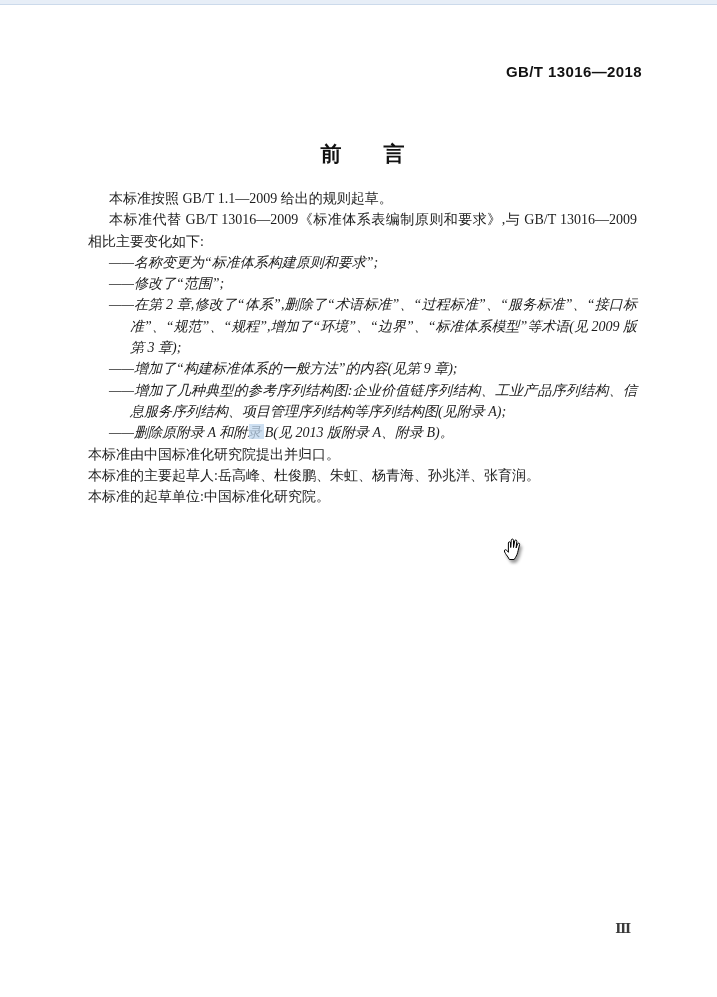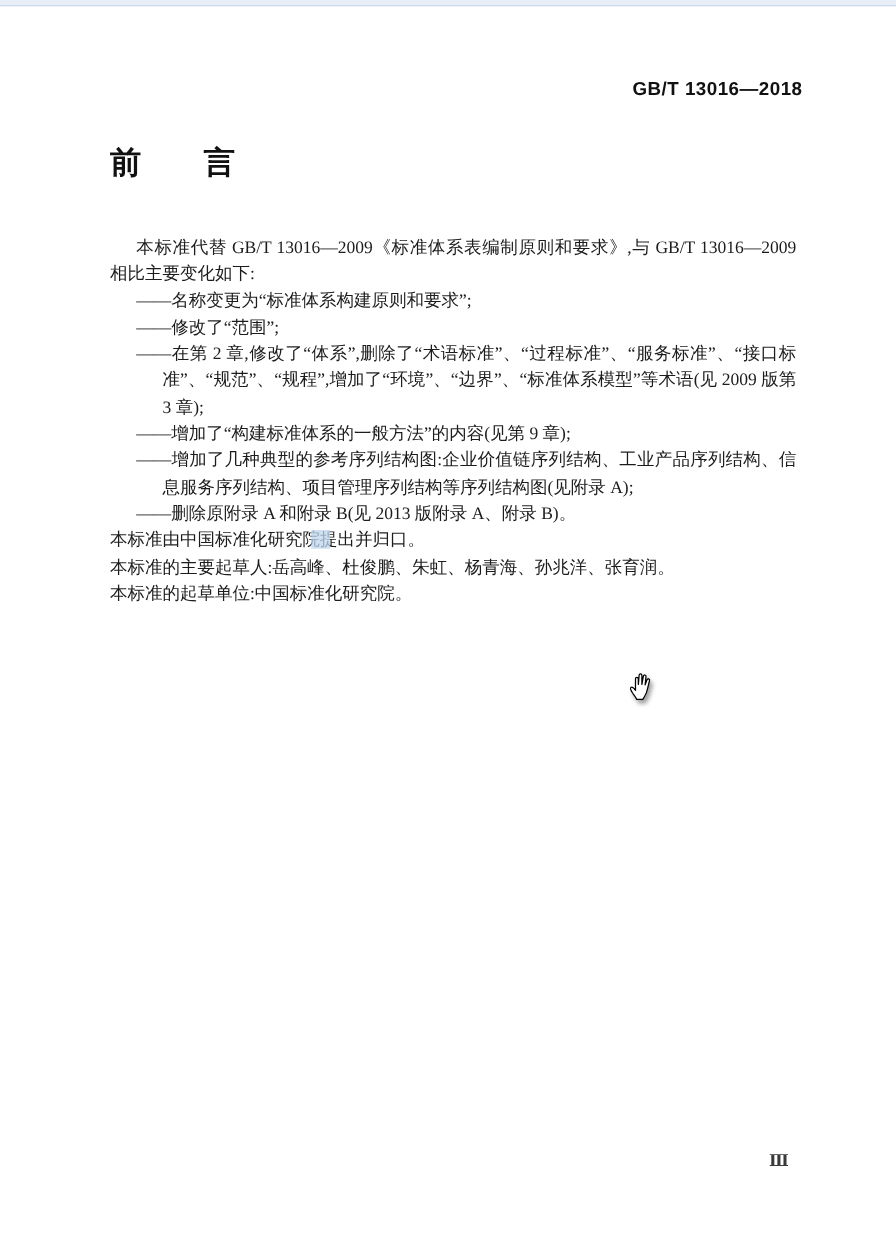--- a/index.html
+++ b/index.html
@@ -25,43 +25,44 @@
     right: 75px;
     font-family: "Liberation Sans", "DejaVu Sans", sans-serif;
     font-weight: 700;
     font-size: 15px;
     letter-spacing: 0.4px;
     color: #111111;
     white-space: nowrap;
   }
   .doc-title {
     position: absolute;
-    top: 117px;
+    top: 142px;
     left: 88px;
     width: 549px;
     margin: 0;
+    text-align: center;
     font-family: "Liberation Sans", "DejaVu Sans", sans-serif;
     font-weight: 700;
-    font-size: 25px;
+    font-size: 21px;
     line-height: 1.1;
     color: #111111;
     white-space: pre;
   }
   .body-text {
     position: absolute;
     top: 188px;
     left: 88px;
     width: 549px;
     font-size: 14px;
     line-height: 21.3px;
     text-align: justify;
   }
   .body-text p { margin: 0; }
   .para-indent { text-indent: 21px; }
-  .para-dash   { padding-left: 42px; text-indent: -21px; }
+  .para-dash   { padding-left: 42px; text-indent: -21px; font-style: italic; }
   .para-flush  { text-indent: 0; }
   .selection-artifact {
     position: absolute;
     left: 249px;
     top: 424px;
     width: 15px;
     height: 15px;
     background: #bdd5ee;
     opacity: 0.75;
   }
@@ -89,20 +90,21 @@
 
 <div class="page">
 
   <div class="top-edge"></div>
 
   <div class="header-code">GB/T 13016—2018</div>
 
   <h1 class="doc-title">前　　言</h1>
 
   <section class="body-text">
+    <p class="para-indent">本标准按照 GB/T 1.1—2009 给出的规则起草。</p>
     <p class="para-indent">本标准代替 GB/T 13016—2009《标准体系表编制原则和要求》,与 GB/T 13016—2009 相比主要变化如下:</p>
     <p class="para-dash">——名称变更为“标准体系构建原则和要求”;</p>
     <p class="para-dash">——修改了“范围”;</p>
     <p class="para-dash">——在第 2 章,修改了“体系”,删除了“术语标准”、“过程标准”、“服务标准”、“接口标准”、“规范”、“规程”,增加了“环境”、“边界”、“标准体系模型”等术语(见 2009 版第 3 章);</p>
     <p class="para-dash">——增加了“构建标准体系的一般方法”的内容(见第 9 章);</p>
     <p class="para-dash">——增加了几种典型的参考序列结构图:企业价值链序列结构、工业产品序列结构、信息服务序列结构、项目管理序列结构等序列结构图(见附录 A);</p>
     <p class="para-dash">——删除原附录 A 和附录 B(见 2013 版附录 A、附录 B)。</p>
     <p class="para-flush">本标准由中国标准化研究院提出并归口。</p>
     <p class="para-flush">本标准的主要起草人:岳高峰、杜俊鹏、朱虹、杨青海、孙兆洋、张育润。</p>
     <p class="para-flush">本标准的起草单位:中国标准化研究院。</p>

